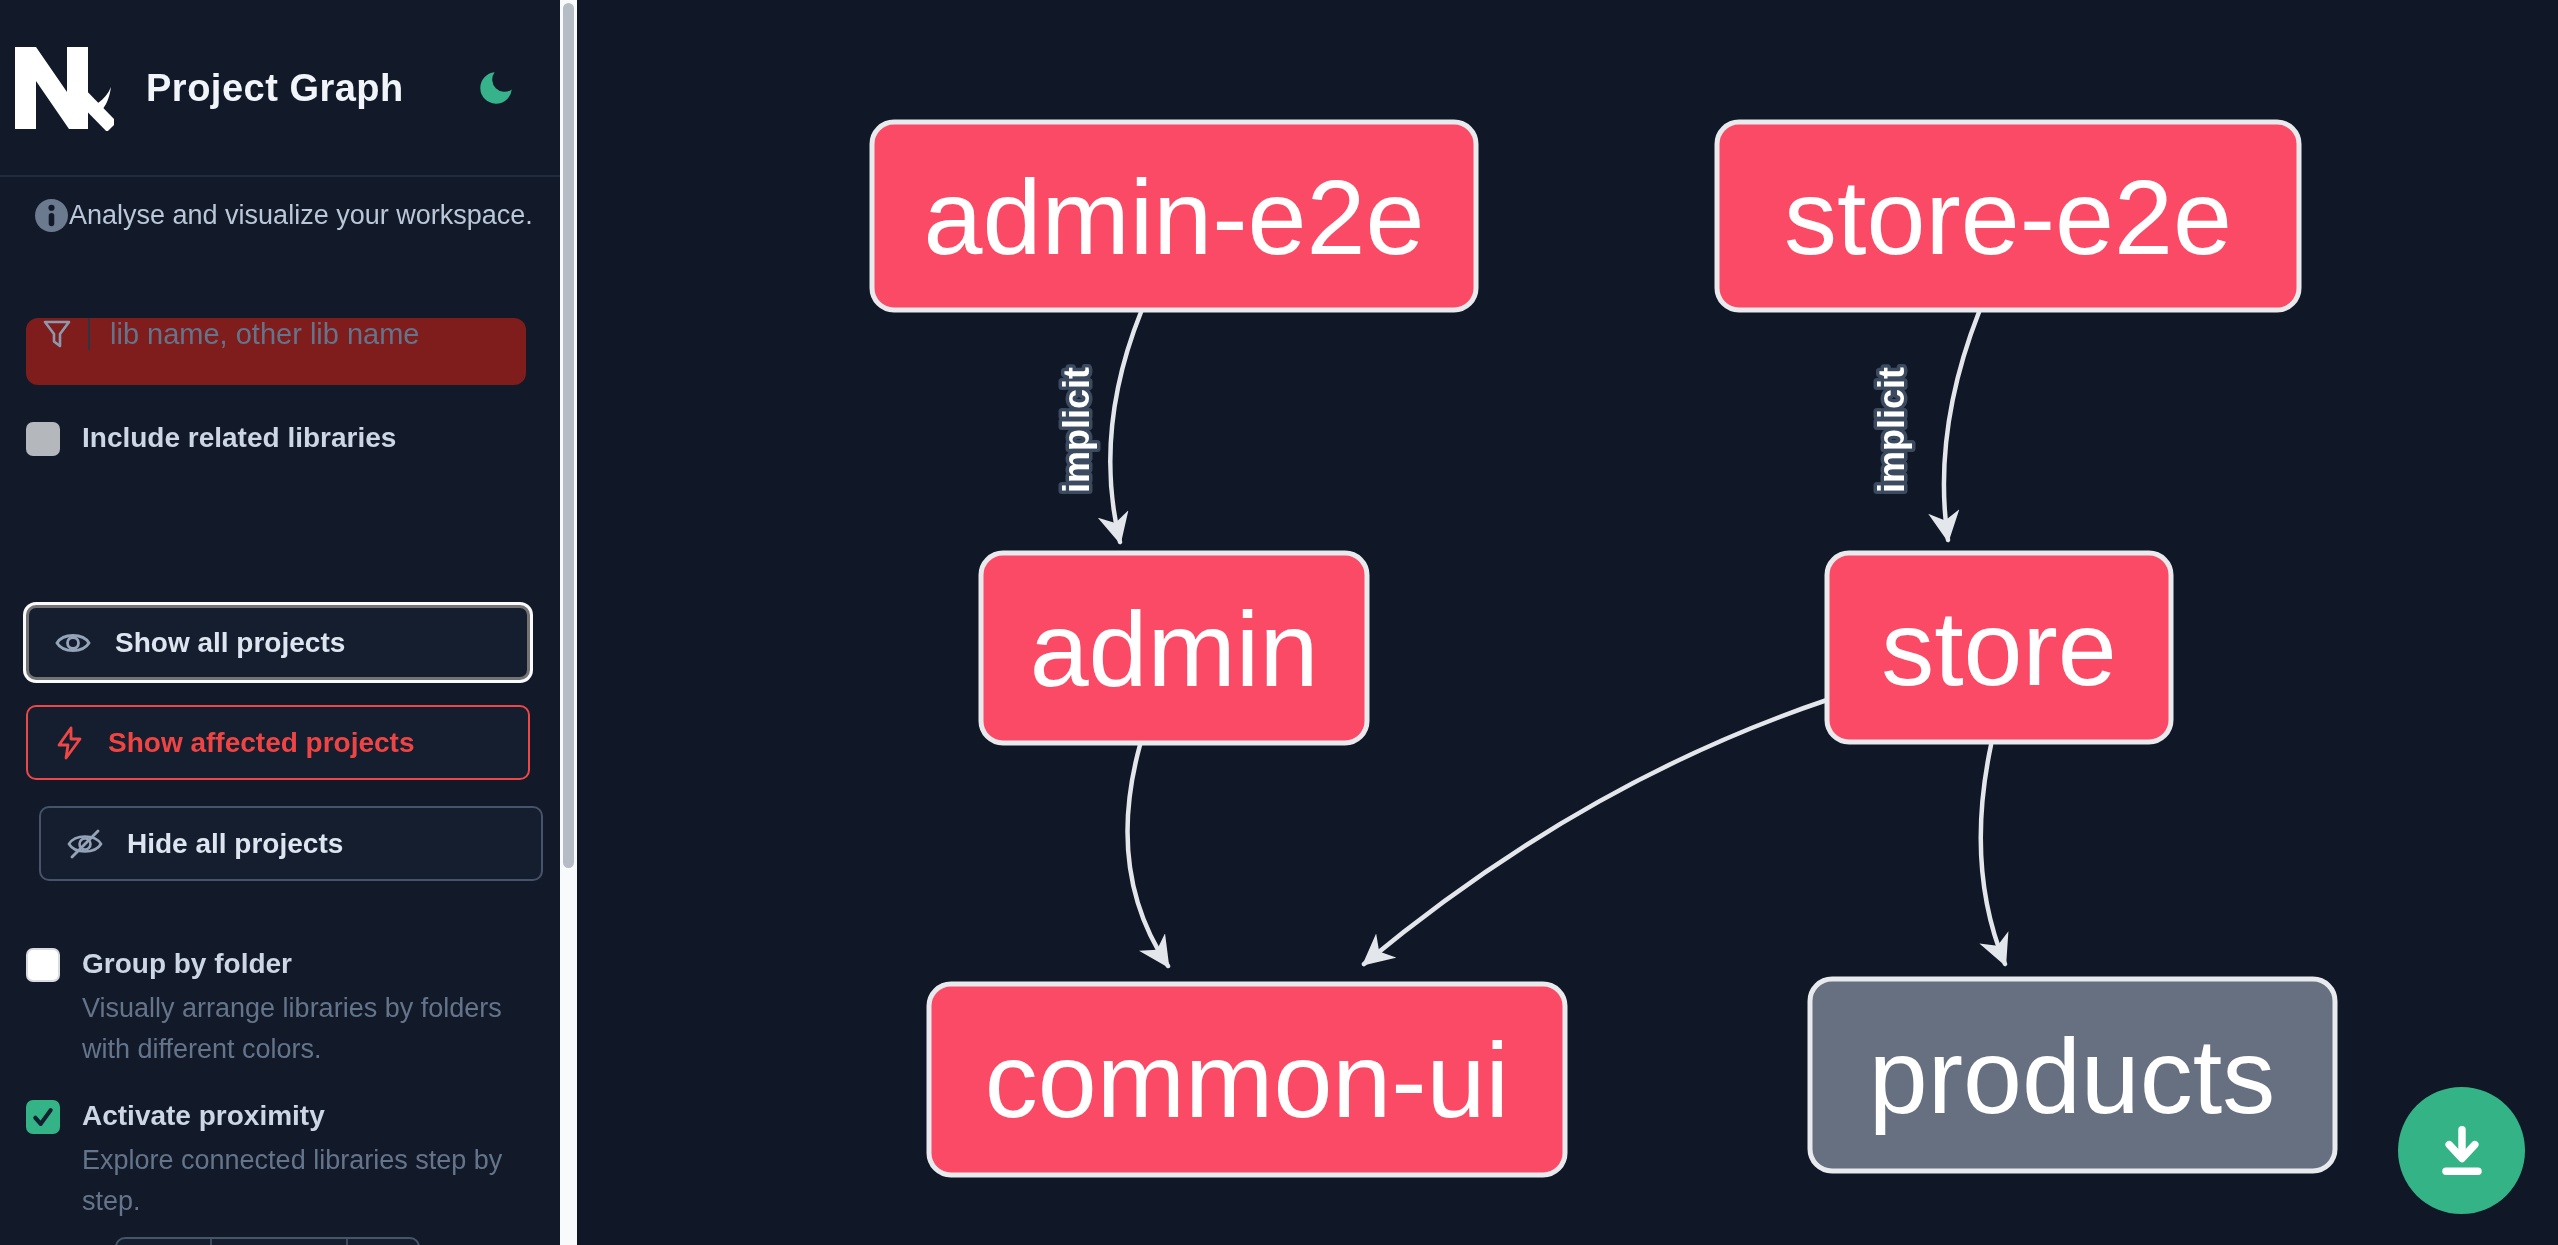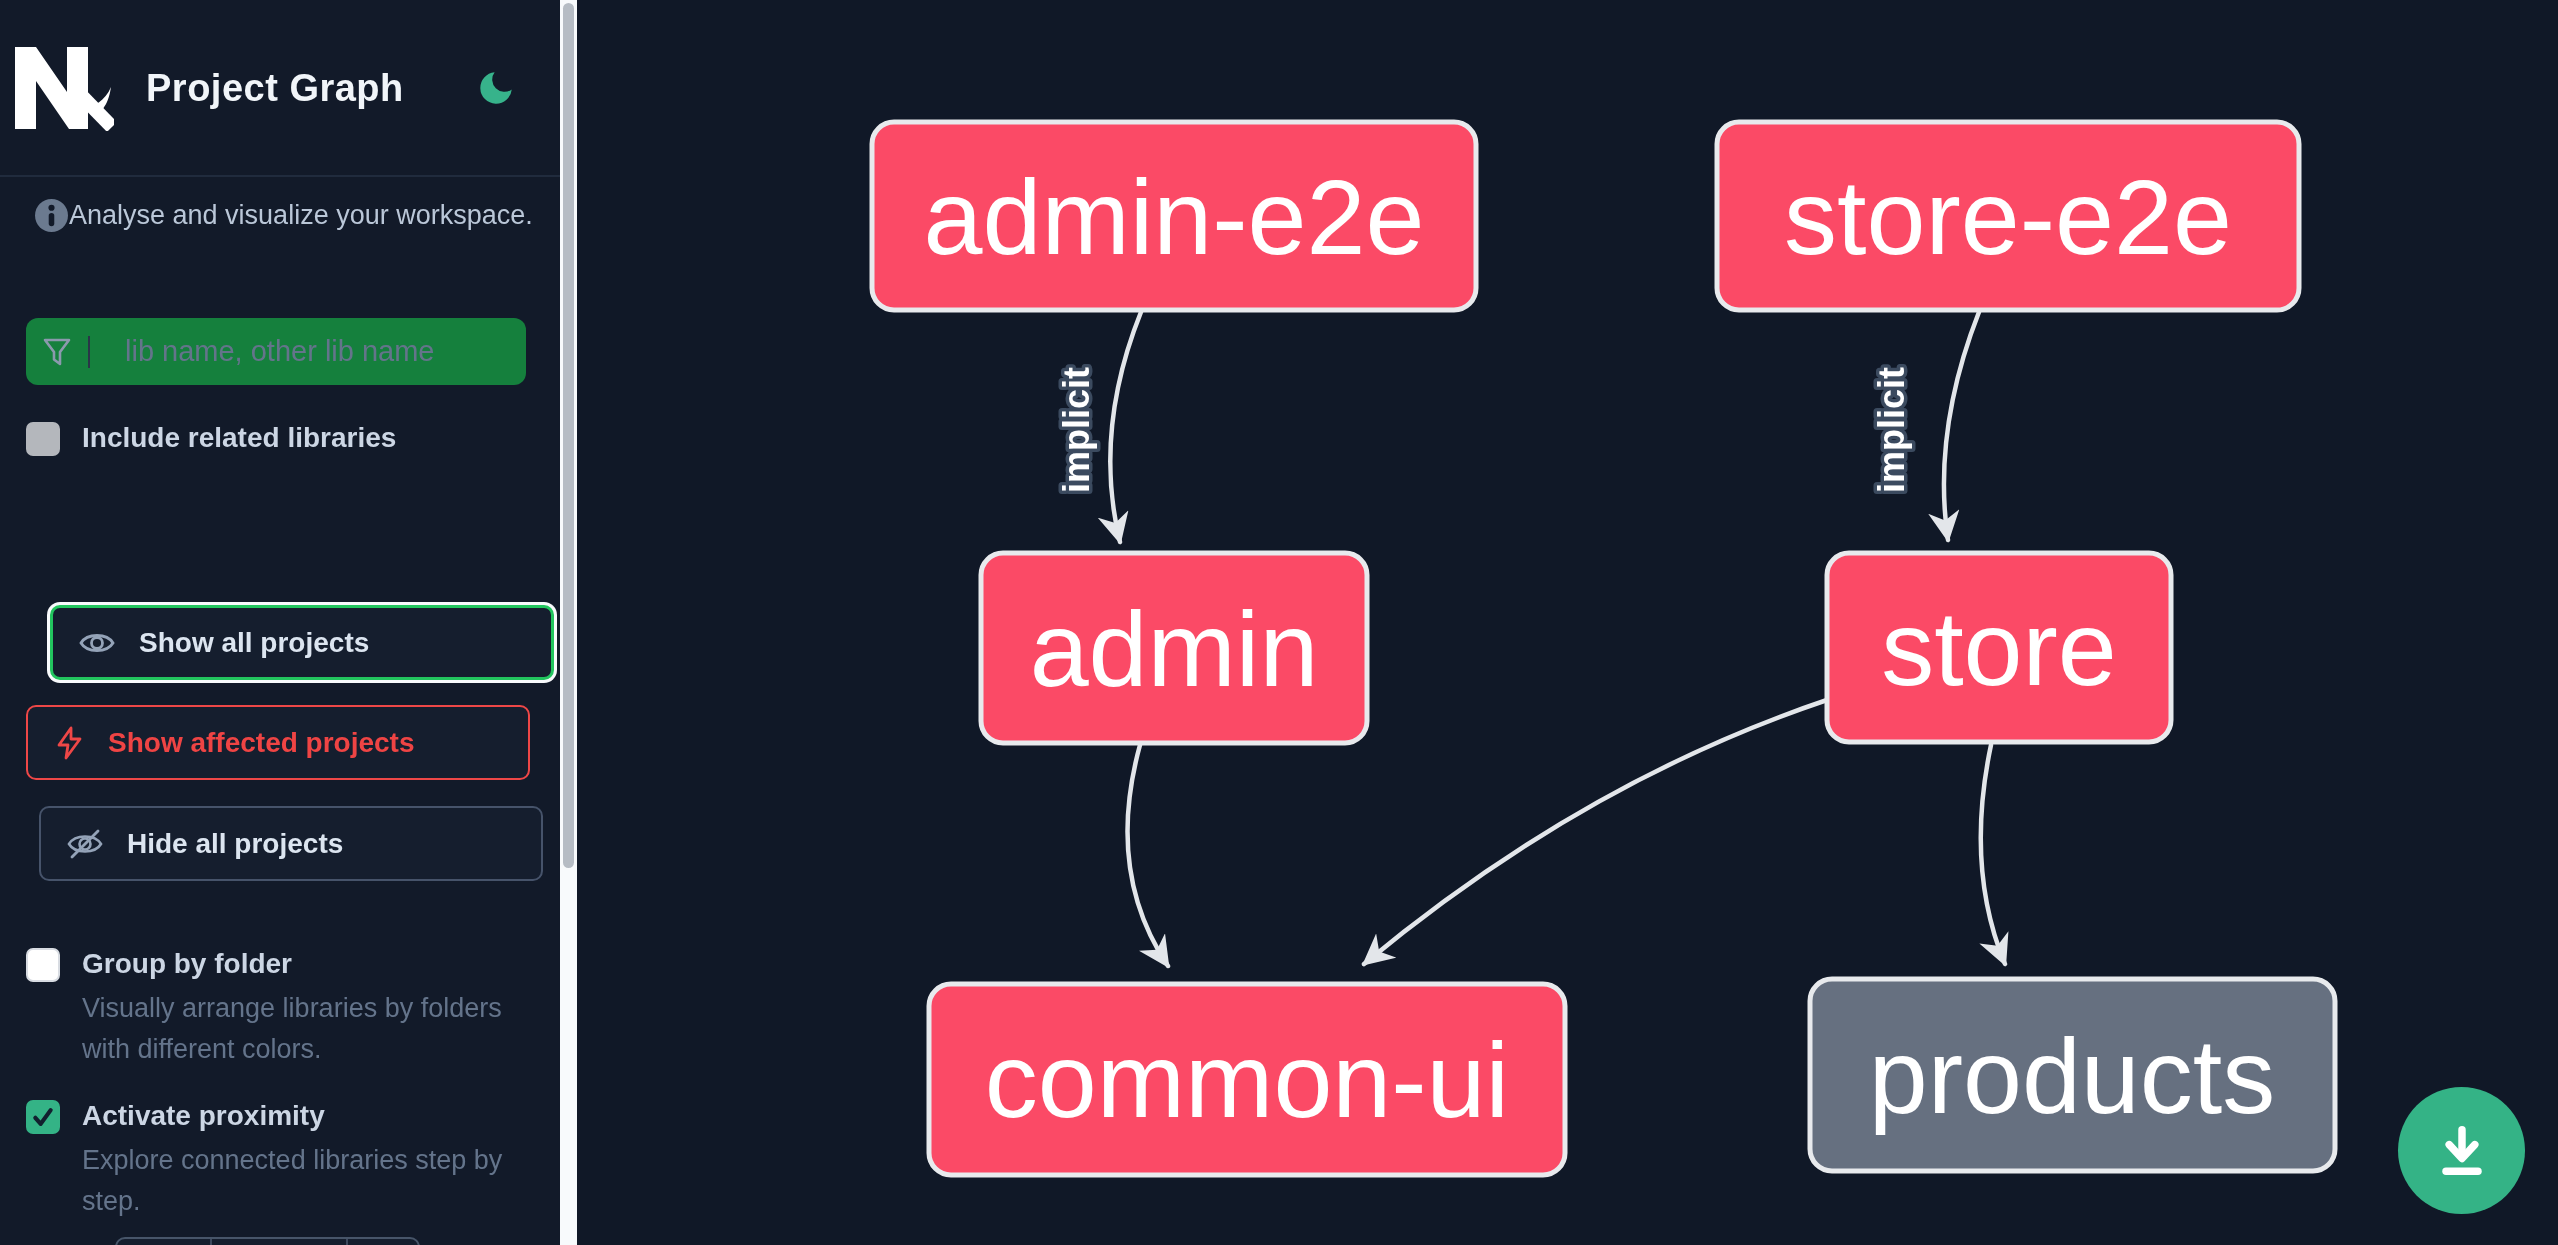--- a/index.html
+++ b/index.html
@@ -14,43 +14,43 @@
                  display:flex; align-items:center;text-align:right; }
   .logo-svg { width:102px; height:86px; display:block; }
   .app-title { color:#f1f5f9; font-size:38px; font-weight:700; margin-left:32px; letter-spacing:0.5px; }
   .theme-btn { margin-left:auto; background:none; border:none; cursor:pointer; width:48px; height:48px;
                display:flex; align-items:center; justify-content:center; }
   .divider { position:absolute; left:0; top:175px; width:560px; height:2px; background:#202b3d; }
 
   .tagline { position:absolute; left:34px; top:198px; width:500px; display:flex; align-items:center; 
              color:#bac7d8; font-size:27px; }
 
-  .search { position:absolute; left:26px; top:318px; width:500px; height:67px; background:#15803d;
-            border-radius:12px; display:flex; align-items:center; overflow:hidden;gap:15px; }
+  .search { position:absolute; left:26px; top:318px; width:500px; height:67px; background:#7f1d1d;
+            border-radius:12px; display:flex; align-items:flex-start; overflow:hidden; }
   .search .funnel-cell { width:64px; display:flex; align-items:center; justify-content:center;
                          border-right:2px solid #2a3548; }
   .search input { flex:1; background:transparent; border:none; outline:none; color:#e2e8f0;
                   font-size:29px; padding:0 20px; font-family:"Liberation Sans", sans-serif; }
   .search input::placeholder { color:#64748b; }
 
   .opt { position:absolute; left:26px; width:500px; display:flex; gap:22px; cursor:pointer; }
   .opt .box { flex:0 0 34px; width:34px; height:34px; border-radius:7px; margin-top:2px;
               display:flex; align-items:center; justify-content:center; }
   .box-gray  { background:#b4b7bc; }
   .box-white { background:#ffffff; border:2px solid #d8dce2; }
   .box-green { background:#34b386; }
   .opt .texts { width:462px; }
   .opt .lbl { color:#ccd6e4; font-size:28px; font-weight:700; line-height:36px; }
   .opt .dsc { color:#64748b; font-size:27px; line-height:41px; margin-top:6px; }
 
   .side-btn { position:absolute; left:26px; width:504px; height:75px; border-radius:10px;
               background:#151e2e; display:flex; align-items:center; gap:24px; padding:0 26px;
               font-size:28px; font-weight:700; color:#dce5f0; cursor:pointer;
               font-family:"Liberation Sans", sans-serif; }
-  .btn-focused  { border:3px solid #22c55e; box-shadow:0 0 0 3px #f8fafc;margin-left:24px; }
+  .btn-focused  { border:3px solid #737373; box-shadow:0 0 0 3px #f8fafc; }
   .btn-affected { border:2px solid #ee4747; color:#ef4444; }
   .btn-plain    { border:2px solid #46536a;margin-left:13px; }
 
   .stepper { position:absolute; left:115px; top:1237px; width:305px; height:60px;
              background:#151e2e; border:2px solid #475569; border-radius:10px 10px 0 0;
              display:flex; }
   .stepper .seg { height:100%; }
   .stepper .seg:nth-child(1){ width:95px; border-right:2px solid #3d495e; }
   .stepper .seg:nth-child(2){ width:136px; border-right:2px solid #3d495e; }
   .stepper .seg:nth-child(3){ flex:1; }

